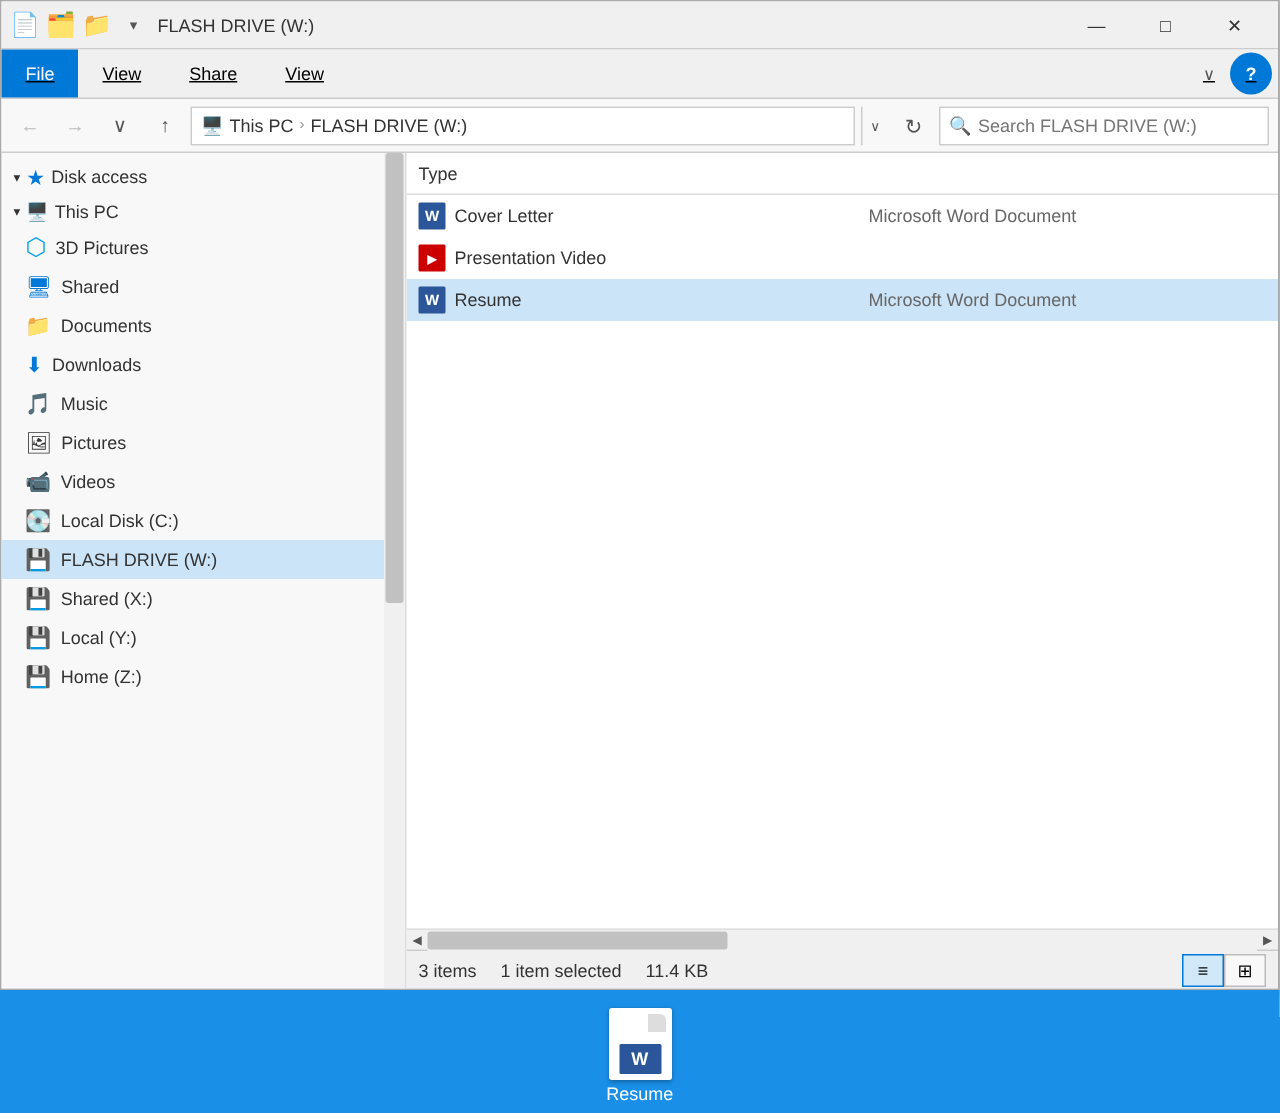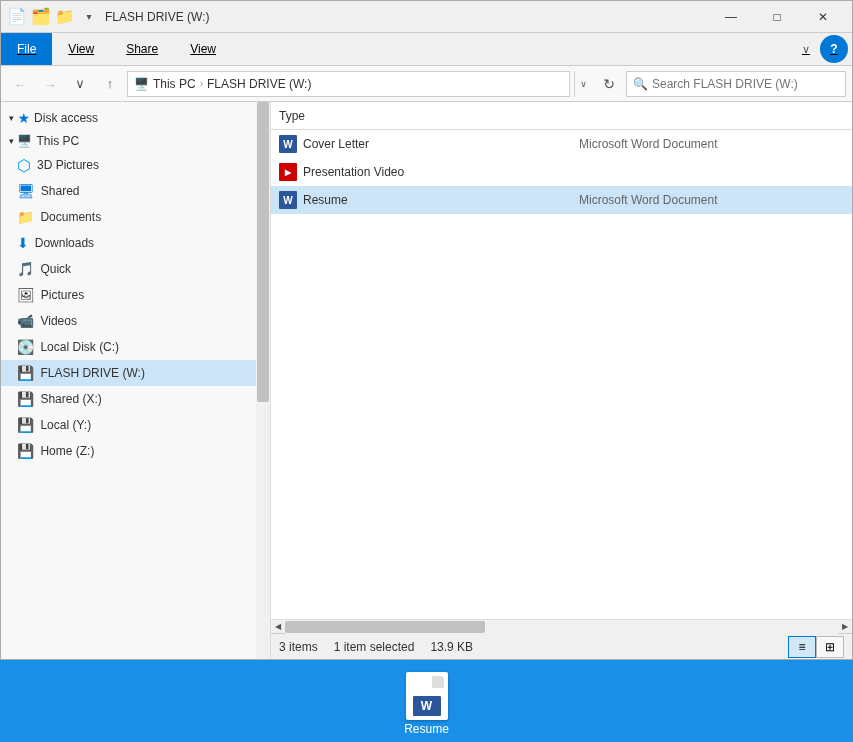--- a/index.html
+++ b/index.html
@@ -554,21 +554,21 @@
         <div class="sidebar-item">
           <span style="font-size:14px;">📁</span>
           <span>Documents</span>
         </div>
         <div class="sidebar-item">
           <span style="color:#0078d7; font-size:14px;">⬇</span>
           <span>Downloads</span>
         </div>
         <div class="sidebar-item">
           <span style="color:#00a8e0; font-size:14px;">🎵</span>
-          <span>Quick</span>
+          <span>Music</span>
         </div>
         <div class="sidebar-item">
           <span style="font-size:14px;">🖼</span>
           <span>Pictures</span>
         </div>
         <div class="sidebar-item">
           <span style="font-size:14px;">📹</span>
           <span>Videos</span>
         </div>
         <div class="sidebar-item">
@@ -639,21 +639,21 @@
         <div class="h-scroll-track">
           <div class="h-scroll-thumb"></div>
         </div>
         <div class="h-scroll-right">▶</div>
       </div>
 
       <div class="status-bar">
         <div class="status-text">
           <span>3 items</span>
           <span>1 item selected</span>
-          <span>13.9 KB</span>
+          <span>11.4 KB</span>
         </div>
         <div class="status-view-btns">
           <button class="view-btn active">≡</button>
           <button class="view-btn">⊞</button>
         </div>
       </div>
 
     </div>
   </div>
 </div>

